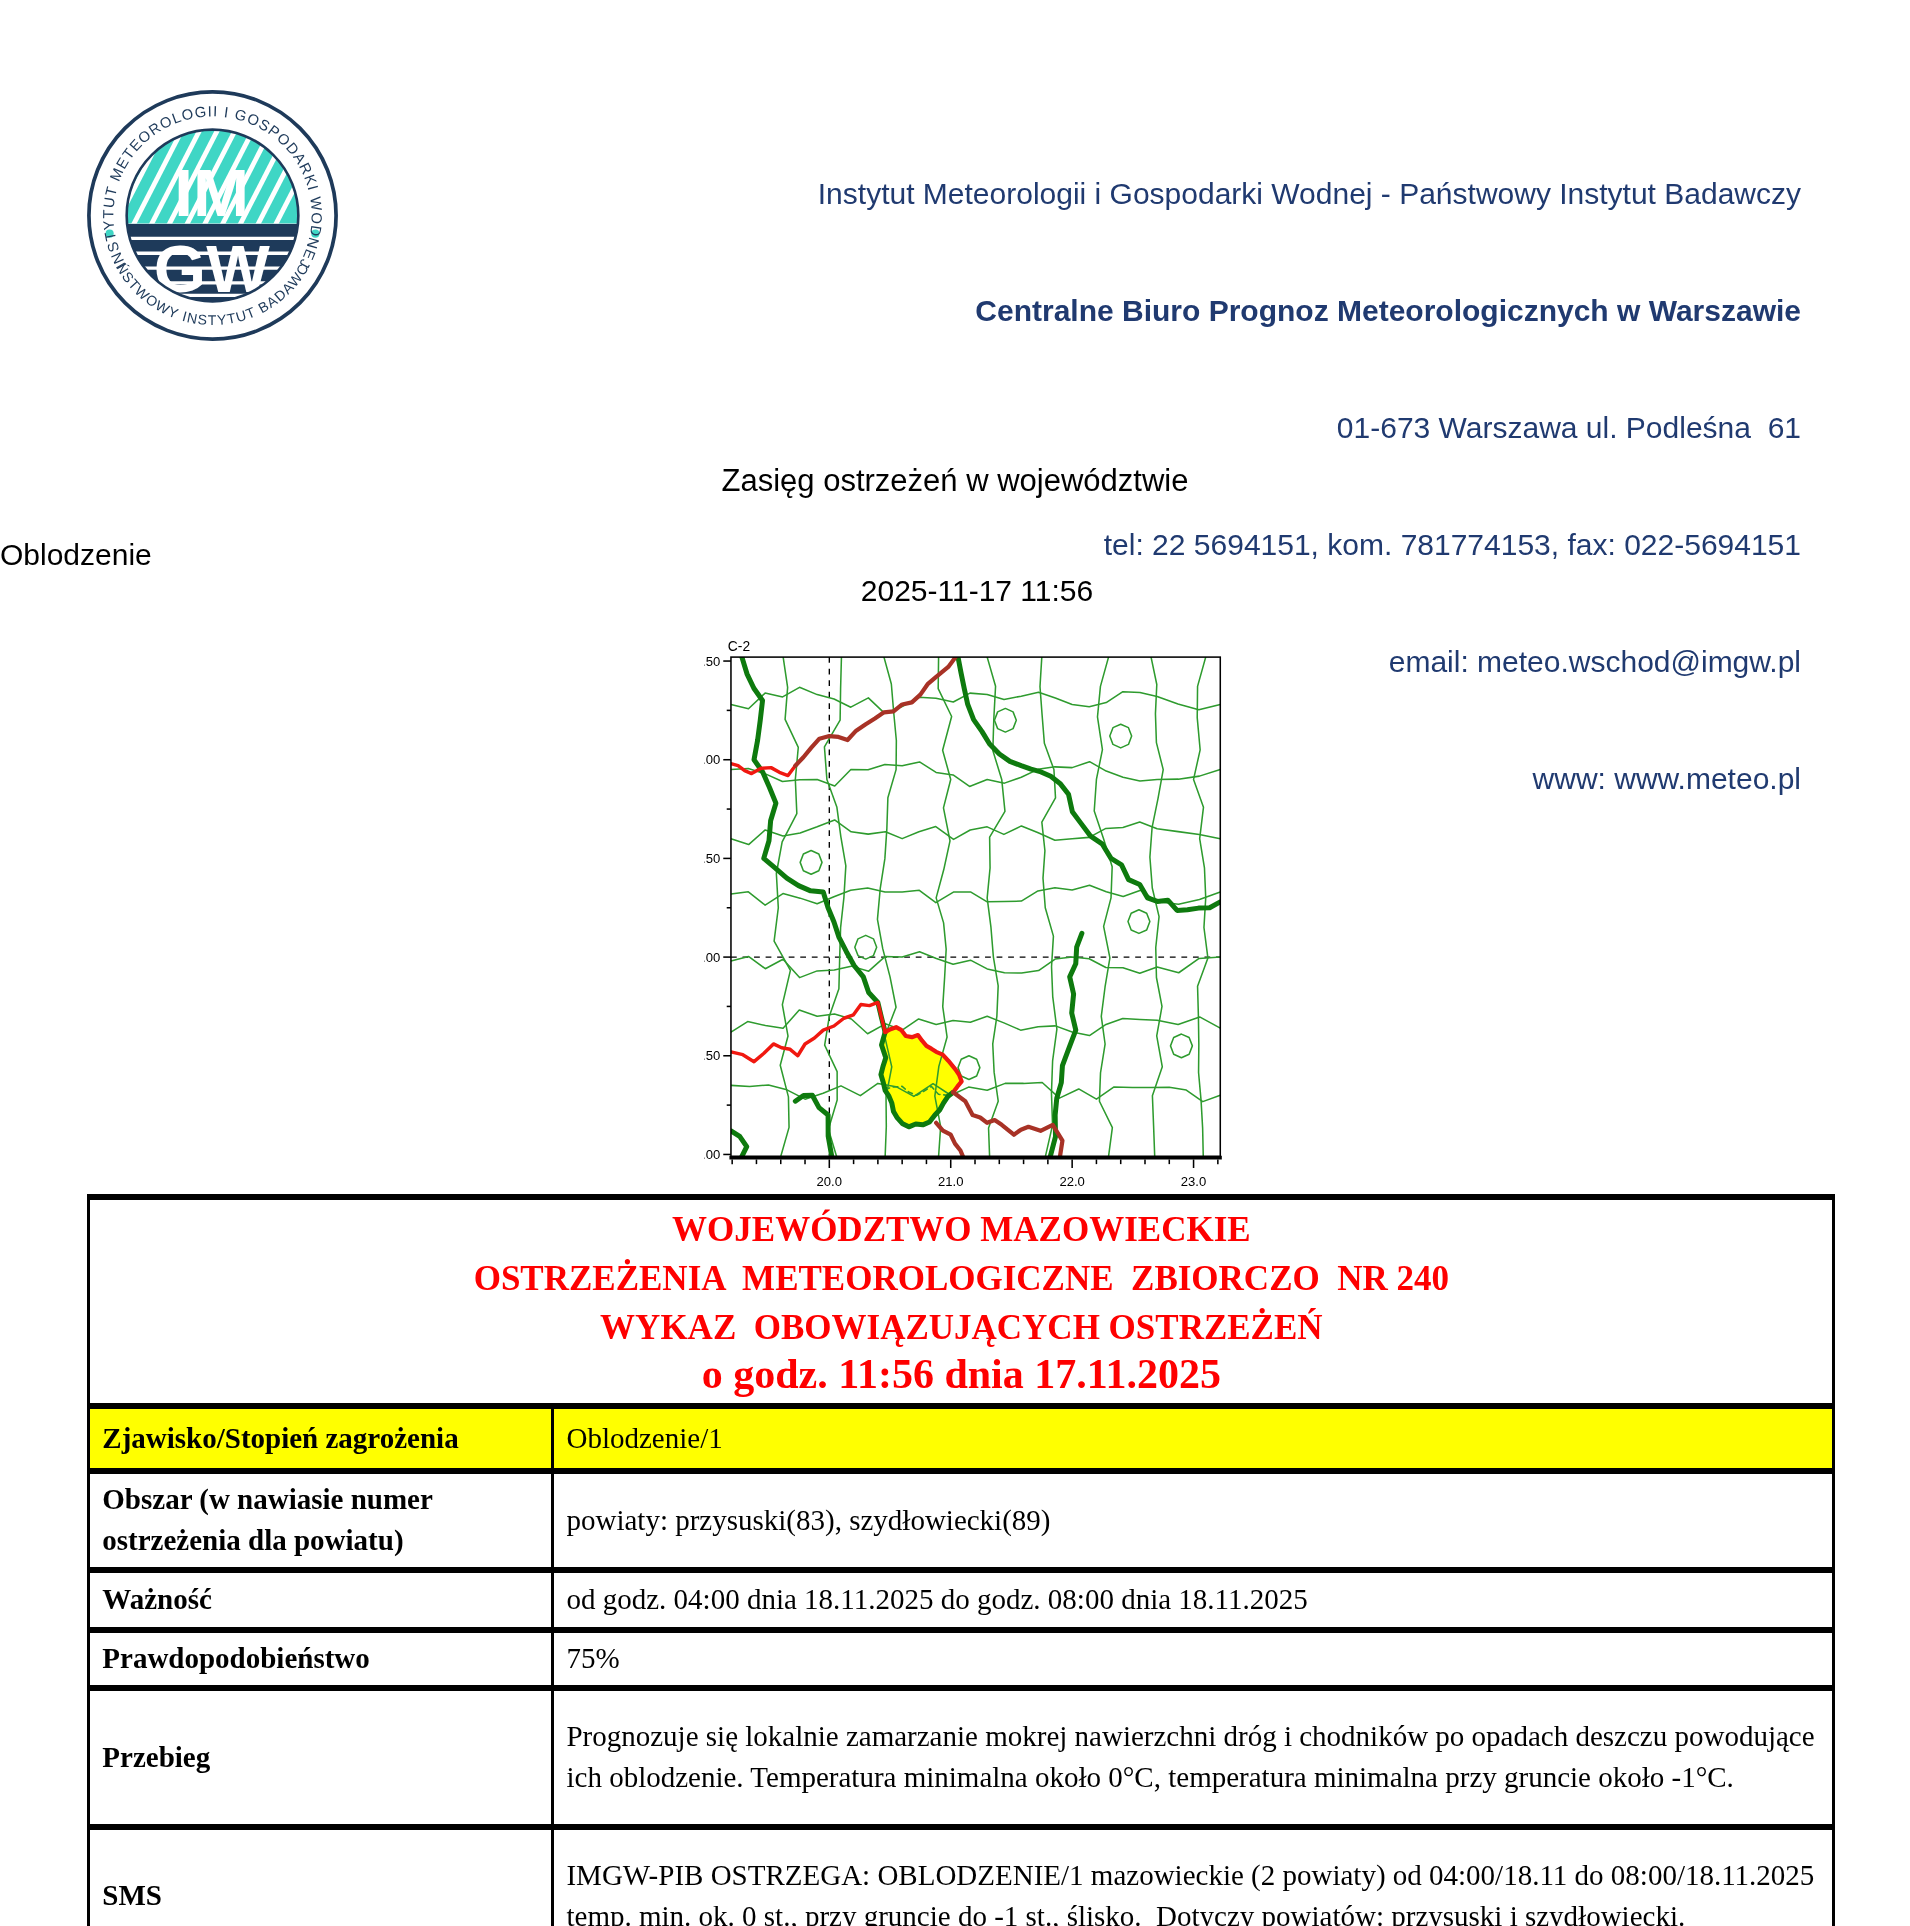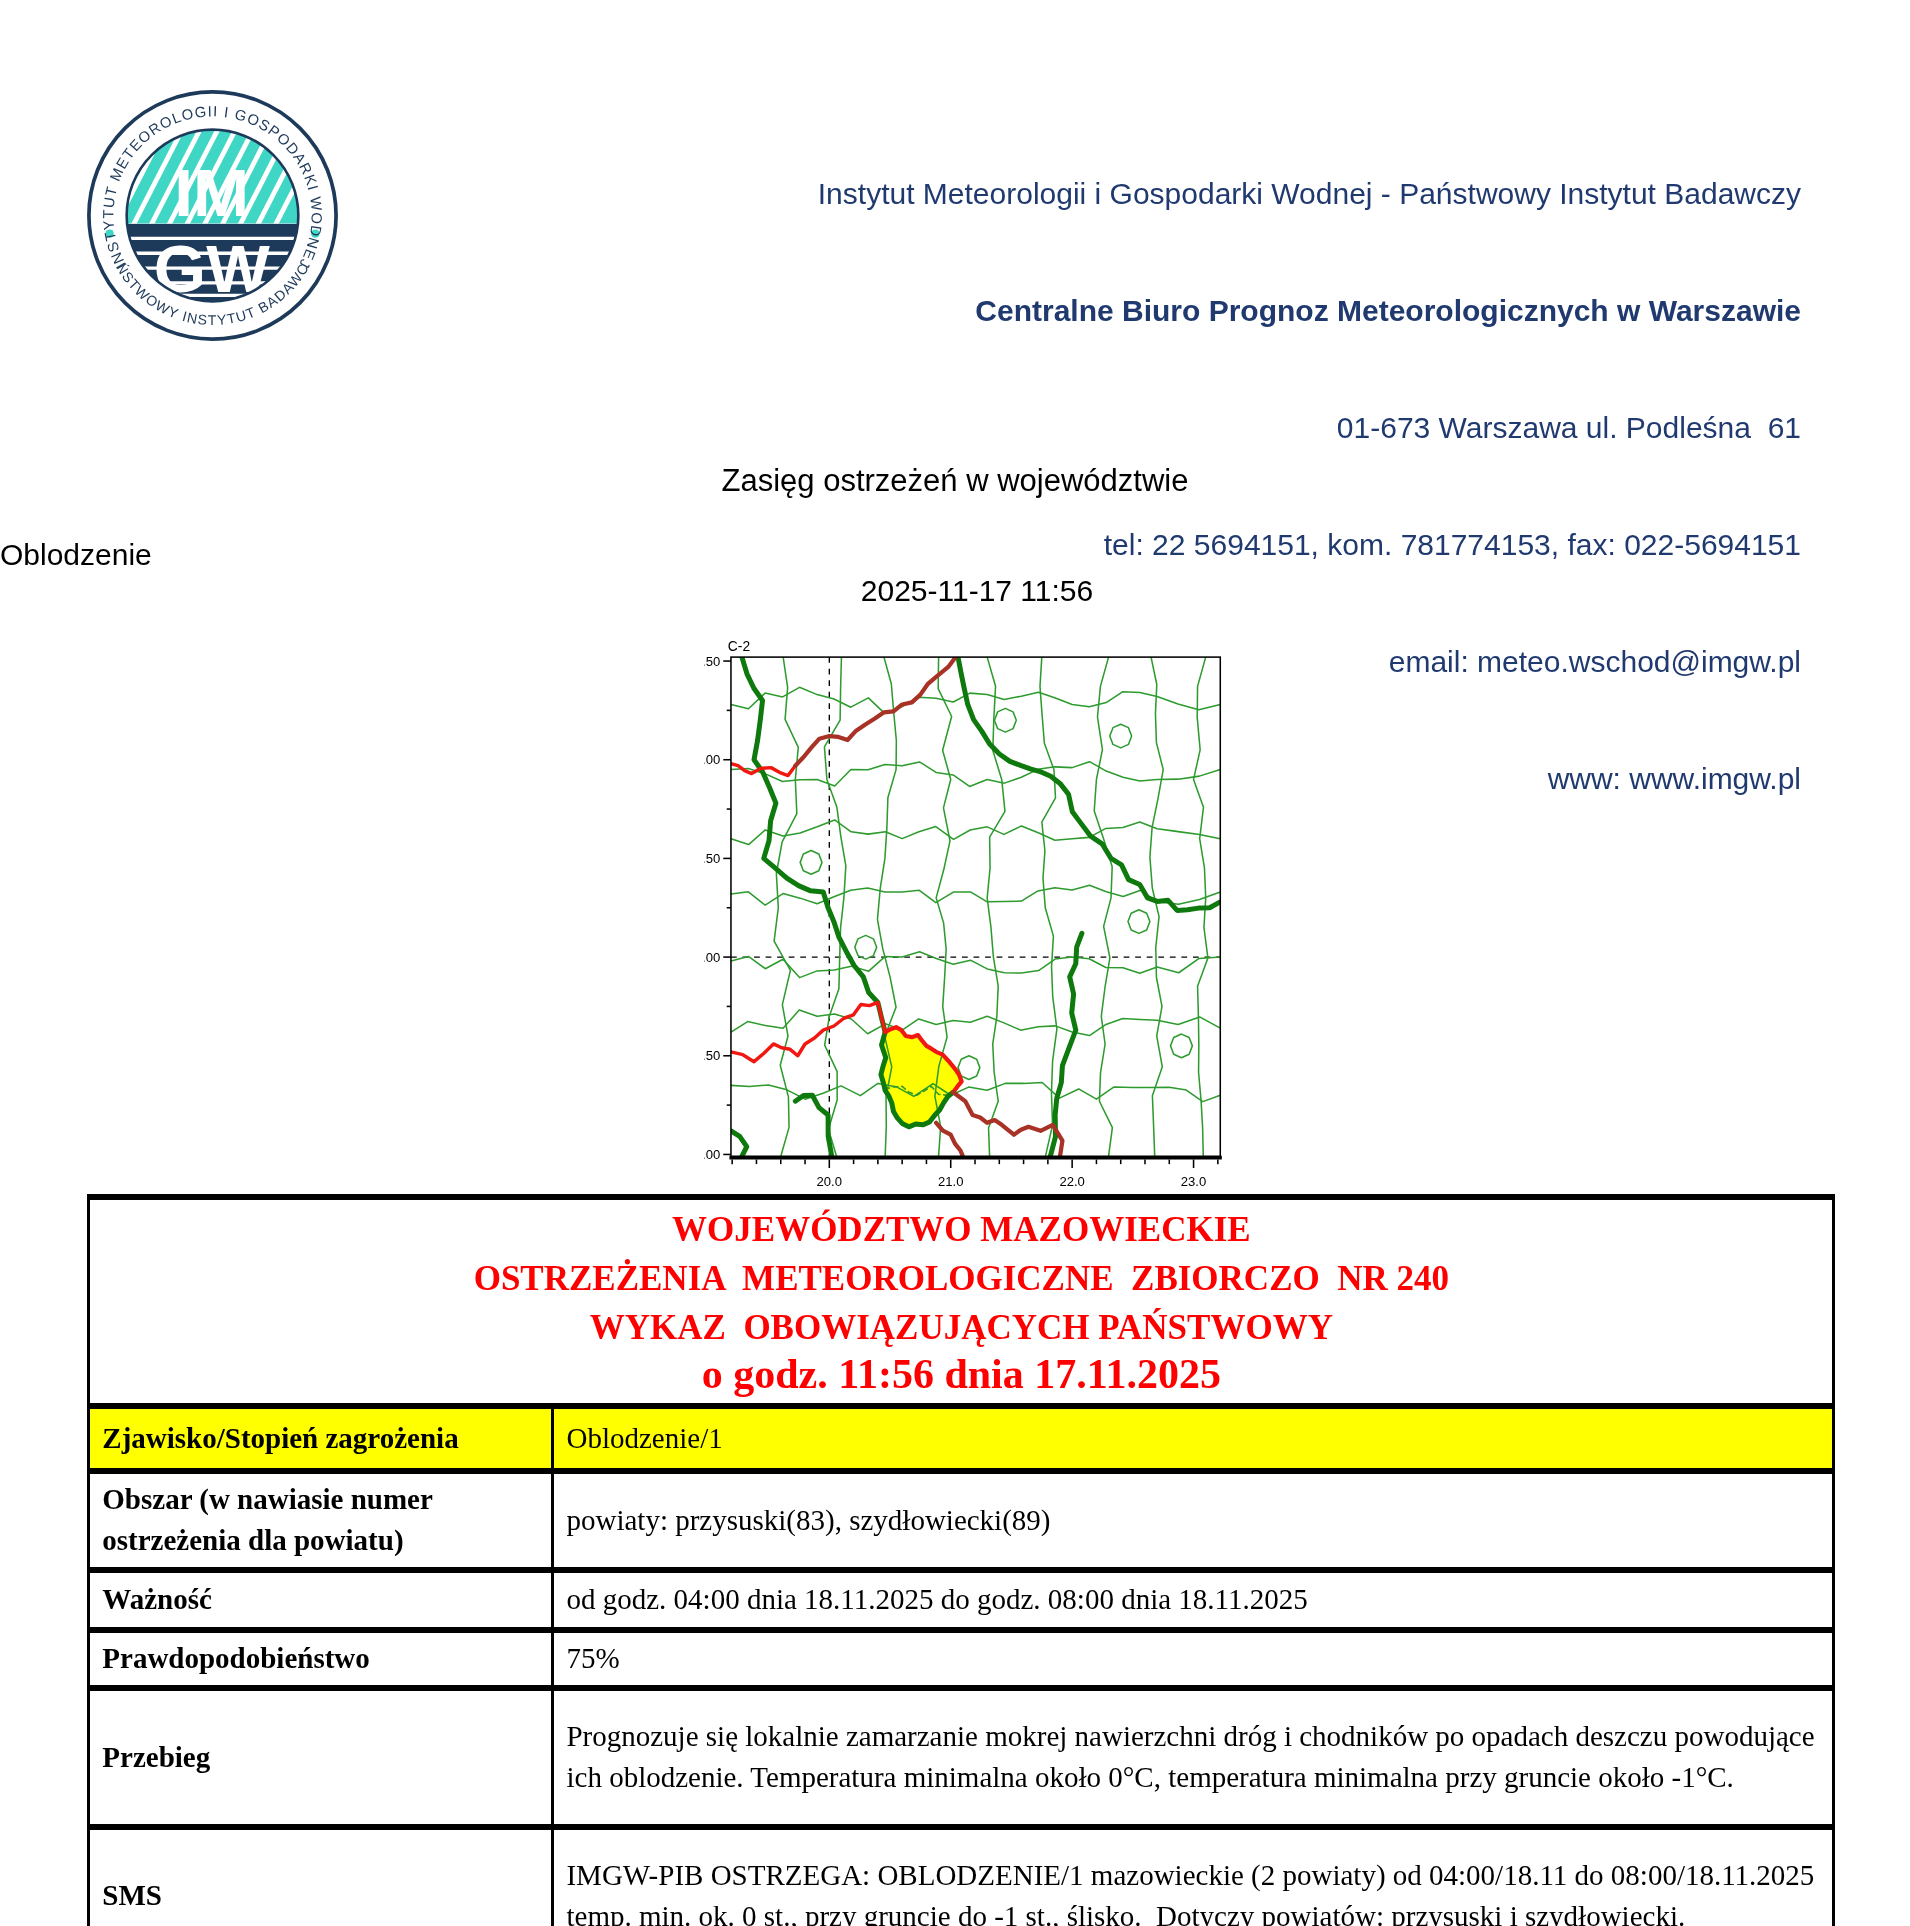--- a/index.html
+++ b/index.html
@@ -100,21 +100,21 @@
     <textPath href="#arcBot" startOffset="50%" text-anchor="middle">PAŃSTWOWY INSTYTUT BADAWCZY</textPath>
   </text>
 </svg>
 
 <div class="hdr">
   <div>Instytut Meteorologii i Gospodarki Wodnej - Państwowy Instytut Badawczy</div>
   <div class="b">Centralne Biuro Prognoz Meteorologicznych w Warszawie</div>
   <div>01-673 Warszawa ul. Podleśna  61</div>
   <div>tel: 22 5694151, kom. 781774153, fax: 022-5694151</div>
   <div>email: meteo.wschod@imgw.pl</div>
-  <div>www: www.imgw.pl</div>
+  <div>www: www.meteo.pl</div>
 </div>
 
 <div class="sec-title">Zasięg ostrzeżeń w województwie</div>
 <div class="sec-sub">Oblodzenie</div>
 <div class="sec-date">2025-11-17 11:56</div>
 
 <svg class="map" id="warning-map" viewBox="0 0 1400 1452">
     <defs>
       <clipPath id="plotClip">
         <rect x="70" y="60" width="1271" height="1297"></rect>
@@ -213,21 +213,21 @@
   <table class="w">
     <colgroup>
         <col style="width:26.6%">
         <col style="width:73.4%">
       </colgroup>
     <tbody>
         <tr>
       <td colspan="2" class="titlecell">
         <div>WOJEWÓDZTWO MAZOWIECKIE</div>
         <div>OSTRZEŻENIA  METEOROLOGICZNE  ZBIORCZO  NR 240</div>
-        <div>WYKAZ  OBOWIĄZUJĄCYCH PAŃSTWOWY</div>
+        <div>WYKAZ  OBOWIĄZUJĄCYCH OSTRZEŻEŃ</div>
         <div class="small">o godz. 11:56 dnia 17.11.2025</div>
       </td>
     </tr>
     <tr class="hl" style="height:65px;">
       <td class="lab">Zjawisko/Stopień zagrożenia</td>
       <td class="val">Oblodzenie/1</td>
     </tr>
     <tr style="height:99px;">
       <td class="lab">Obszar (w nawiasie numer ostrzeżenia dla powiatu)</td>
       <td class="val vtop">powiaty: przysuski(83), szydłowiecki(89)</td>

